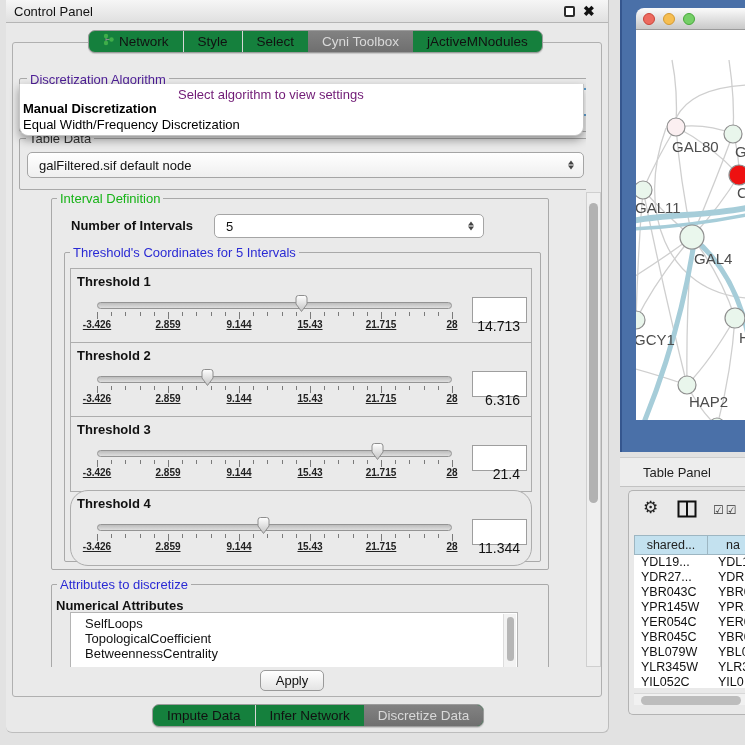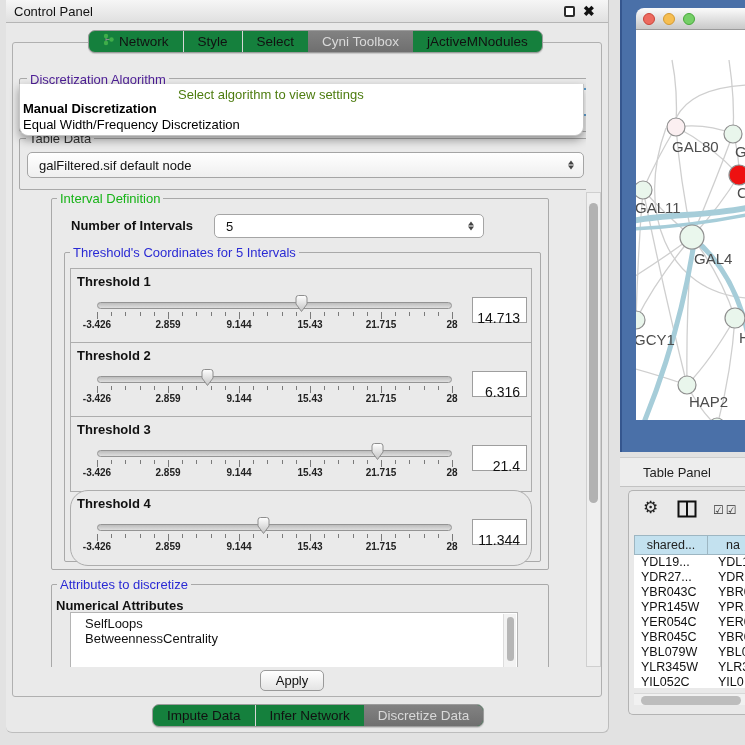--- a/index.html
+++ b/index.html
@@ -42,32 +42,32 @@
   .stepper { position:absolute; right:9px; top:50%; transform:translateY(-50%); display:flex; flex-direction:column; gap:1px; }
   .stepper i { width:0; height:0; border-left:3.5px solid transparent; border-right:3.5px solid transparent; }
   .stepper i.up { border-bottom:4.5px solid #444; }
   .stepper i.dn { border-top:4.5px solid #444; }
 
   #algo-combo { left:20px; top:88px; width:566px; height:28px; border:2.5px solid #5f9fd0; border-radius:7px; background:#fff; z-index:3; }
 
   
   #popup { left:13px; top:84px; width:565px; height:52px; background:#fff; border:1px solid #c4c4c4; border-top:none;
     border-radius:0 0 9px 9px; box-shadow:0 4px 10px rgba(0,0,0,0.38); z-index:10; }
-  #popup-hint { left:158px; top:3px; font-size:13px; color:#4d7c0f; }
+  #popup-hint { left:158px; top:3px; font-size:13px; color:#701a75; }
   .popup-item { left:3px; font-size:13px; color:#000; white-space:nowrap; }
 
   
   .thr-panel { left:64px; width:462px; height:76px; border:1px solid #adadad; background:#eaeaea; }
   .thr-label { left:6px; top:5px; font-size:13px; font-weight:bold; color:#111; }
   .track { left:26px; top:33px; width:355px; height:7px; border:1px solid #949494; border-radius:4px;
     background:linear-gradient(#bdbdbd,#dedede); }
   .tickmark { width:1px; background:#7a7a7a; top:43px; }
-  .ticklabel { top:50px; width:44px; text-align:center; font-size:10px; font-weight:bold; color:#222; }
+  .ticklabel { top:50px; width:44px; text-align:center; font-size:10px; font-weight:bold; color:#222;text-decoration:underline; }
   .valuebox { left:401px; top:28px; width:55px; height:26px; background:#fff; border:1px solid #9e9e9e;
-    font-size:14px; color:#111; text-align:right; padding:12px 6px 0 0; }
+    font-size:14px; color:#111; text-align:right; padding:20px 6px 0 0; }
   .handle { top:25px; width:15px; height:19px; }
 
   
   #listbox { left:64px; top:612px; width:448px; height:80px; background:#fff; border:1px solid #b4b4b4; }
   .list-item { font-size:13px; color:#111; padding-left:14px; height:15px; line-height:15px; white-space:nowrap; }
   #list-scroll { right:1px; top:1px; width:13px; height:76px; background:#f3f3f3; border-left:1px solid #ddd; }
   #list-thumb { left:3px; top:3px; width:7px; height:44px; background:#b6b6b6; border-radius:4px; }
 
   #main-scroll { left:580px; top:192px; width:15px; height:475px; background:#efefef; border:1px solid #cfcfcf; }
   #main-thumb { left:2px; top:10px; width:9px; height:300px; background:#b2b2b2; border-radius:5px; }
@@ -364,20 +364,21 @@
           <div class="abs valuebox">11.344</div>
         </div>
       </div>
 
     <div class="abs group" style="left:45px; top:584px; width:498px; height:110px;"></div>
     <div class="abs group-label g-blue" style="left:51px; top:577px;">Attributes to discretize</div>
     <div class="abs" style="left:50px; top:598px; font-size:13px; font-weight:bold; color:#111;">Numerical Attributes</div>
     <div id="listbox" class="abs">
       <div id="list-items" style="padding-top: 3px;">
           <div class="list-item">SelfLoops</div>
+          <div class="list-item">TopologicalCoefficient</div>
           <div class="list-item">BetweennessCentrality</div>
         </div>
       <div id="list-scroll" class="abs">
         <div id="list-thumb" class="abs"></div>
       </div>
     </div>
   </div>
 
   <div id="main-scroll" class="abs">
     <div id="main-thumb" class="abs"></div>

